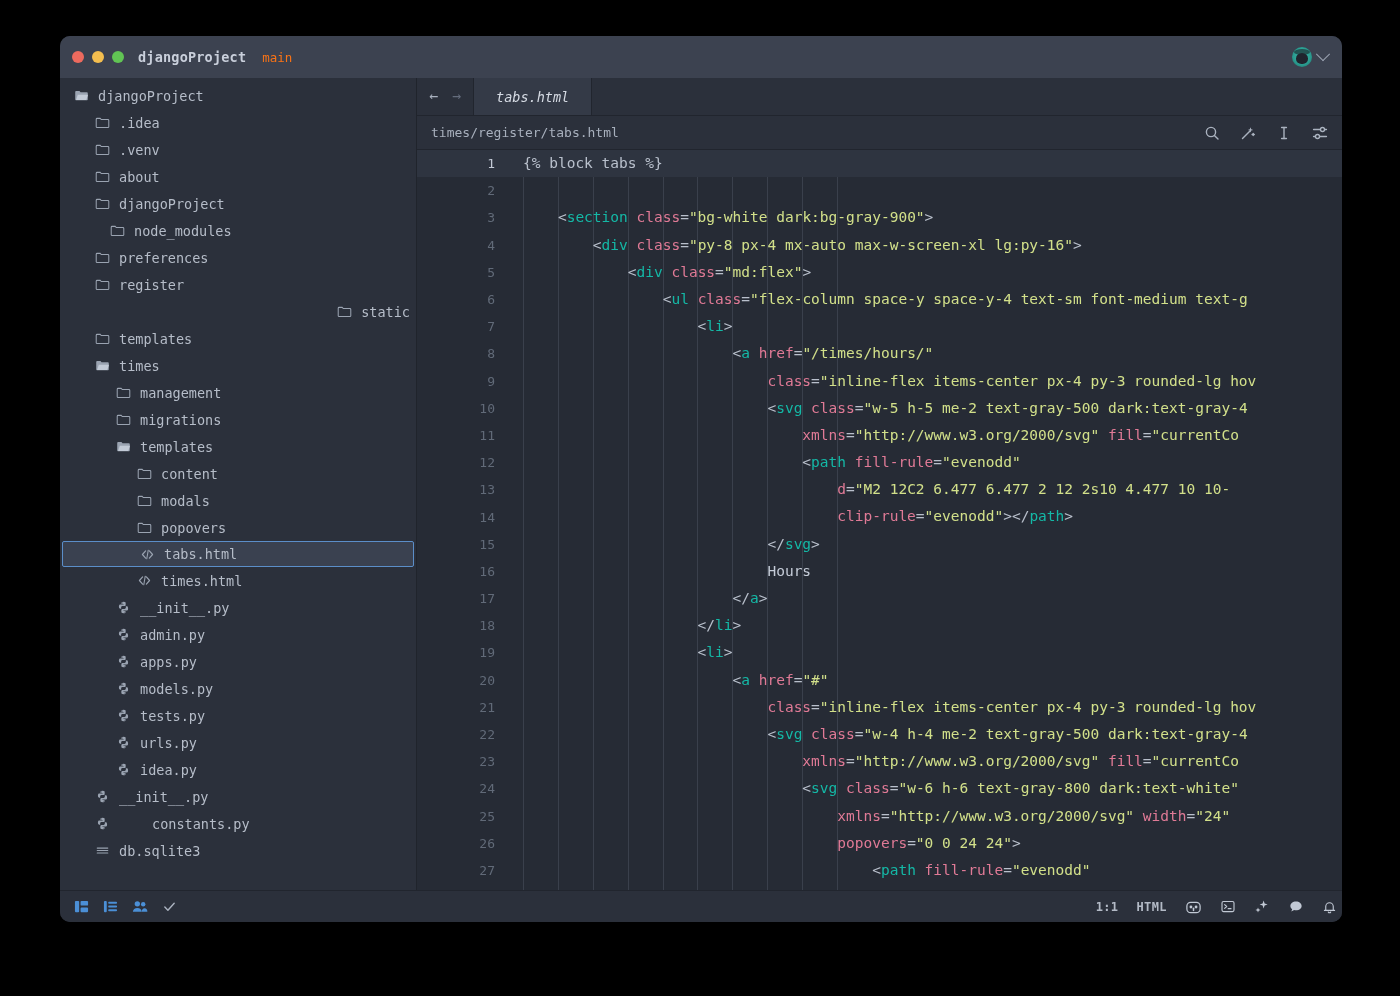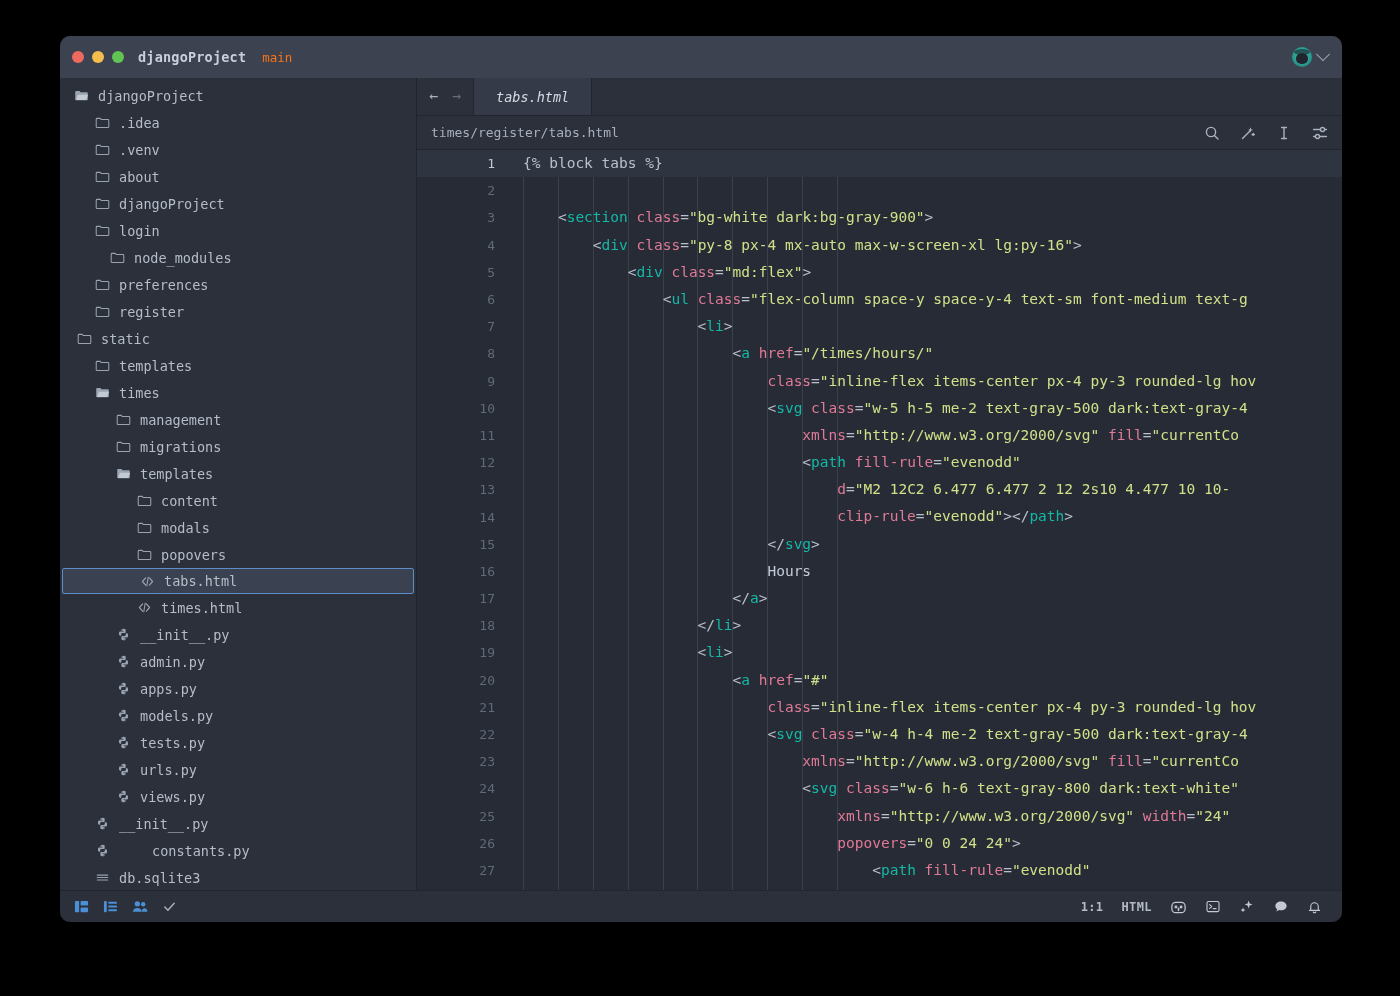--- a/index.html
+++ b/index.html
@@ -182,21 +182,21 @@
   
   #statusbar {
     height: 32px; flex: none;
     background: #2b303b;
     display: flex; align-items: center;
     padding: 0 14px 0 14px;
     border-top: 1px solid #21252e;
     position: relative;
   }
   #sb-left { display: flex; align-items: center; gap: 14px; }
-  #sb-right { position: absolute; right: 20px; display: flex; align-items: center; gap: 18px; }
+  #sb-right { position: absolute; right: 5px; display: flex; align-items: center; gap: 18px; }
   .sb-txt { color: #b3bac6; font-size: 12px; font-weight: bold; letter-spacing: .4px; }
 </style>
 </head>
 <body>
 
 <div id="window">
 
   <div id="titlebar">
     <div class="lights">
       <span class="light red"></span>
@@ -249,28 +249,20 @@
             <span>about</span>
           </div>
           <div class="tree-row" style="padding-left: 33px;">
             <span class="ic">
               <svg width="15" height="15" viewBox="0 0 16 16">
                 <path d="M2.2 3.6h3.3l1.2 1.3h7.1c.5 0 .9.4.9.9v6.6c0 .5-.4.9-.9.9H2.2c-.5 0-.9-.4-.9-.9V4.5c0-.5.4-.9.9-.9z" fill="none" stroke="#9aa3b1" stroke-width="1.1"></path>
               </svg>
             </span>
             <span>djangoProject</span>
           </div>
-          <div class="tree-row" style="padding-left: 33px;">
-            <span class="ic">
-              <svg width="15" height="15" viewBox="0 0 16 16">
-                <path d="M2.2 3.6h3.3l1.2 1.3h7.1c.5 0 .9.4.9.9v6.6c0 .5-.4.9-.9.9H2.2c-.5 0-.9-.4-.9-.9V4.5c0-.5.4-.9.9-.9z" fill="none" stroke="#9aa3b1" stroke-width="1.1"></path>
-              </svg>
-            </span>
-            <span>login</span>
-          </div>
           <div class="tree-row" style="padding-left: 48px;">
             <span class="ic">
               <svg width="15" height="15" viewBox="0 0 16 16">
                 <path d="M2.2 3.6h3.3l1.2 1.3h7.1c.5 0 .9.4.9.9v6.6c0 .5-.4.9-.9.9H2.2c-.5 0-.9-.4-.9-.9V4.5c0-.5.4-.9.9-.9z" fill="none" stroke="#9aa3b1" stroke-width="1.1"></path>
               </svg>
             </span>
             <span>node_modules</span>
           </div>
           <div class="tree-row" style="padding-left: 33px;">
             <span class="ic">
@@ -281,21 +273,21 @@
             <span>preferences</span>
           </div>
           <div class="tree-row" style="padding-left: 33px;">
             <span class="ic">
               <svg width="15" height="15" viewBox="0 0 16 16">
                 <path d="M2.2 3.6h3.3l1.2 1.3h7.1c.5 0 .9.4.9.9v6.6c0 .5-.4.9-.9.9H2.2c-.5 0-.9-.4-.9-.9V4.5c0-.5.4-.9.9-.9z" fill="none" stroke="#9aa3b1" stroke-width="1.1"></path>
               </svg>
             </span>
             <span>register</span>
           </div>
-          <div class="tree-row" style="padding-left: 15px;">
+          <div class="tree-row" style="padding-left: 15px; justify-content: flex-end;">
             <span class="ic">
               <svg width="15" height="15" viewBox="0 0 16 16">
                 <path d="M2.2 3.6h3.3l1.2 1.3h7.1c.5 0 .9.4.9.9v6.6c0 .5-.4.9-.9.9H2.2c-.5 0-.9-.4-.9-.9V4.5c0-.5.4-.9.9-.9z" fill="none" stroke="#9aa3b1" stroke-width="1.1"></path>
               </svg>
             </span>
             <span>static</span>
           </div>
           <div class="tree-row" style="padding-left: 33px;">
             <span class="ic">
               <svg width="15" height="15" viewBox="0 0 16 16">
@@ -436,21 +428,21 @@
             </span>
             <span>urls.py</span>
           </div>
           <div class="tree-row" style="padding-left: 54px;">
             <span class="ic">
               <svg width="15" height="15" viewBox="0 0 16 16">
                 <path d="M8 1.8c-2.2 0-2.1 1-2.1 1v1.5h2.2v.5H4.6s-1.5-.2-1.5 2.2 1.3 2.3 1.3 2.3h1.1V7.9s-.1-1.4 1.3-1.4h2.2s1.3 0 1.3-1.2V3.1s.2-1.3-2.3-1.3zM6.8 2.6a.5.5 0 1 1 0 1 .5.5 0 0 1 0-1z" fill="#9aa3b1"></path>
                 <path d="M8 14.2c2.2 0 2.1-1 2.1-1v-1.5H7.9v-.5h3.5s1.5.2 1.5-2.2-1.3-2.3-1.3-2.3h-1.1v1.4s.1 1.4-1.3 1.4H7s-1.3 0-1.3 1.2v2.2s-.2 1.3 2.3 1.3zM9.2 13.4a.5.5 0 1 1 0-1 .5.5 0 0 1 0 1z" fill="#9aa3b1"></path>
               </svg>
             </span>
-            <span>views.py</span>
+            <span>idea.py</span>
           </div>
           <div class="tree-row" style="padding-left: 33px;">
             <span class="ic">
               <svg width="15" height="15" viewBox="0 0 16 16">
                 <path d="M8 1.8c-2.2 0-2.1 1-2.1 1v1.5h2.2v.5H4.6s-1.5-.2-1.5 2.2 1.3 2.3 1.3 2.3h1.1V7.9s-.1-1.4 1.3-1.4h2.2s1.3 0 1.3-1.2V3.1s.2-1.3-2.3-1.3zM6.8 2.6a.5.5 0 1 1 0 1 .5.5 0 0 1 0-1z" fill="#9aa3b1"></path>
                 <path d="M8 14.2c2.2 0 2.1-1 2.1-1v-1.5H7.9v-.5h3.5s1.5.2 1.5-2.2-1.3-2.3-1.3-2.3h-1.1v1.4s.1 1.4-1.3 1.4H7s-1.3 0-1.3 1.2v2.2s-.2 1.3 2.3 1.3zM9.2 13.4a.5.5 0 1 1 0-1 .5.5 0 0 1 0 1z" fill="#9aa3b1"></path>
               </svg>
             </span>
             <span>__init__.py</span>
           </div>

